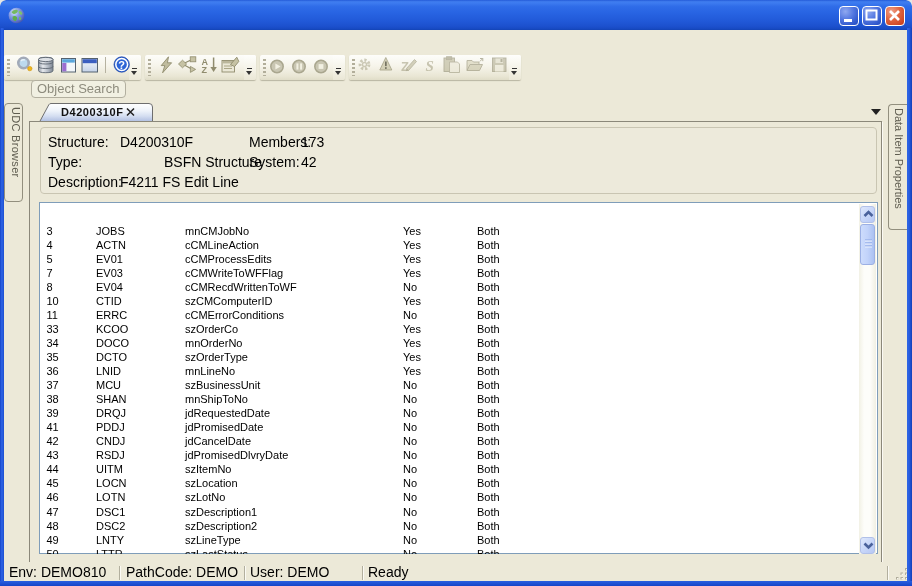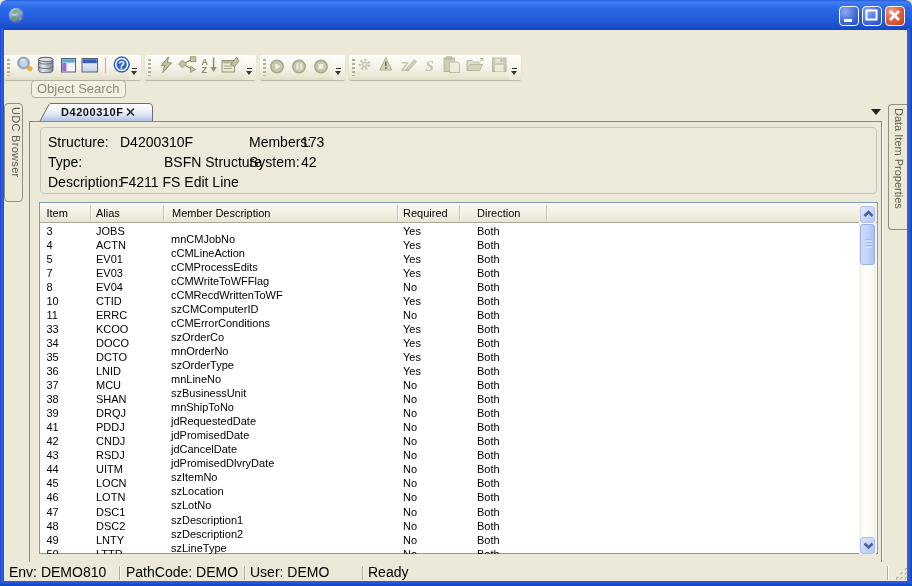--- a/index.html
+++ b/index.html
@@ -56,21 +56,21 @@
 #infobox { position:absolute; left:10px; top:5px; width:837px; height:67px; border:1px solid #c9c5b2; border-radius:4px; background:#EDEADB; }
 
 
 #grid { position:absolute; left:9px; top:79.5px; width:839px; height:352.5px; border:1px solid #7F9DB9; background:#fff; }
 #ghead { position:absolute; left:0; top:0; width:837px; height:20px; background:linear-gradient(180deg,#fbfaf4 0%,#f1efe2 60%,#e7e4d2 100%); border-bottom:1px solid #aca899; }
 .hsep { position:absolute; top:2px; height:16px; width:1px; background:#c6c3b0; box-shadow:1px 0 0 #fbfaf4; }
 .hlab { position:absolute; top:4px; font-size:11px; color:#000; white-space:nowrap; }
 #grows { position:absolute; left:0; top:21px; width:818px; height:330px; overflow:hidden; }
 .grow { position:absolute; left:0; width:100%; height:14px; }
 .grow span { position:absolute; top:1px; font-size:11px; line-height:13px; color:#000; white-space:nowrap; }
-.c1 { left:6.5px; } .c2 { left:56px; } .c3 { left:131px;margin-top:8px; } .c4 { left:363px; } .c5 { left:437px; }
+.c1 { left:6.5px; } .c2 { left:56px; } .c3 { left:145px; } .c4 { left:363px; } .c5 { left:437px; }
 
 
 #sbar { position:absolute; right:1px; top:1px; width:17px; height:350.5px;
   background:linear-gradient(90deg,#f2f1e5 0%,#fdfdfa 30%,#fdfdfa 65%,#f0efe2 100%); }
 .sbtn { position:absolute; left:1px; width:15px; height:17px; border:1px solid #b1c0e8; border-radius:3px;
   background:linear-gradient(135deg,#dfe8fc 0%,#ccdafa 40%,#b7c8f4 100%); }
 #sthumb { position:absolute; left:1px; top:20px; width:15px; height:41px; border:1px solid #9cb0e4; border-radius:3px;
   background:linear-gradient(90deg,#cddcfc 0%,#c2d3fa 50%,#abc1f2 100%); }
 
 
@@ -280,32 +280,20 @@
     <span class="txt" style="left:219px;top:14px;">Members:</span>
     <span class="txt" style="left:271px;top:14px;">173</span>
     <span class="txt" style="left:18px;top:34px;">Type:</span>
     <span class="txt" style="left:90px;top:34px;margin-left:44px;">BSFN Structure</span>
     <span class="txt" style="left:219px;top:34px;">System:</span>
     <span class="txt" style="left:271px;top:34px;">42</span>
     <span class="txt" style="left:18px;top:54px;">Description:</span>
     <span class="txt" style="left:90px;top:54px;">F4211 FS Edit Line</span>
 
     <div id="grid">
-      <div id="ghead">
-        <span class="hlab" style="left:6.5px;">Item</span>
-        <span class="hlab" style="left:56px;">Alias</span>
-        <span class="hlab" style="left:132px;">Member Description</span>
-        <span class="hlab" style="left:363px;">Required</span>
-        <span class="hlab" style="left:437px;">Direction</span>
-        <div class="hsep" style="left:50px;"></div>
-        <div class="hsep" style="left:122.5px;"></div>
-        <div class="hsep" style="left:357px;"></div>
-        <div class="hsep" style="left:418.5px;"></div>
-        <div class="hsep" style="left:506px;"></div>
-      </div>
       <div id="grows">
 <div class="grow" style="top:0.0px">
             <span class="c1">3</span>
             <span class="c2">JOBS</span>
             <span class="c3">mnCMJobNo</span>
             <span class="c4">Yes</span>
             <span class="c5">Both</span>
           </div>
 <div class="grow" style="top:14.05px">
             <span class="c1">4</span>

